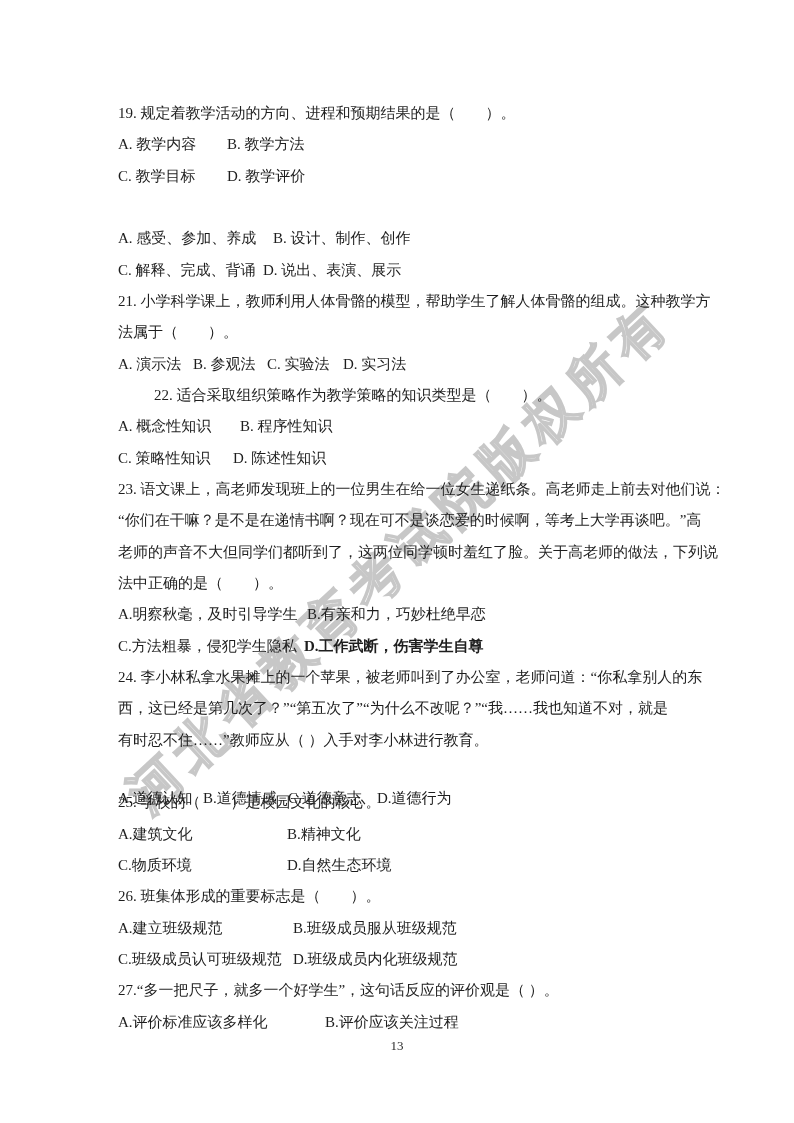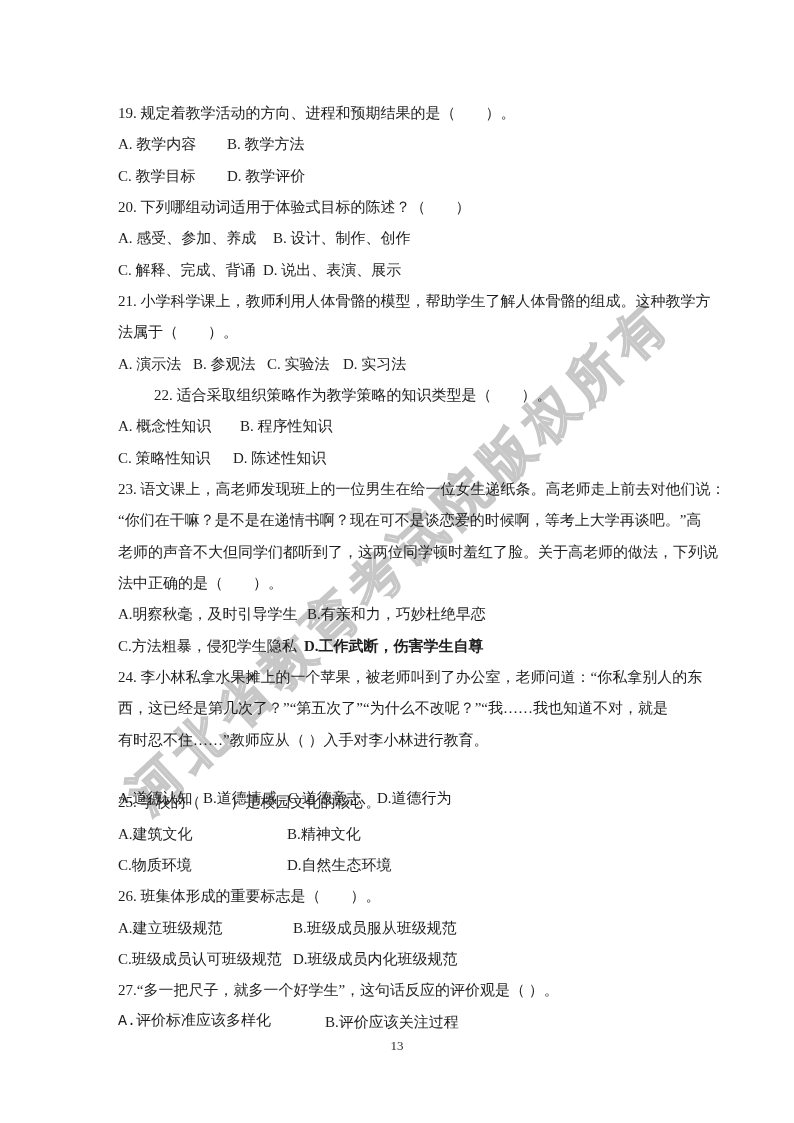--- a/index.html
+++ b/index.html
@@ -75,23 +75,20 @@
       <div class="line" style="top: 103px;">
         <span class="seg" style="left: 118px;">19. 规定着教学活动的方向、进程和预期结果的是（　　）。</span>
       </div>
       <div class="line" style="top: 134px;">
         <span class="seg" style="left: 118px;">A. 教学内容</span>
         <span class="seg" style="left: 227px;">B. 教学方法</span>
       </div>
       <div class="line" style="top: 166px;">
         <span class="seg" style="left: 118px;">C. 教学目标</span>
         <span class="seg" style="left: 227px;">D. 教学评价</span>
-      </div>
-      <div class="line" style="top: 197px;">
-        <span class="seg" style="left: 118px;">20. 下列哪组动词适用于体验式目标的陈述？（　　）</span>
       </div>
       <div class="line" style="top: 228px;">
         <span class="seg" style="left: 118px;">A. 感受、参加、养成</span>
         <span class="seg" style="left: 273px;">B. 设计、制作、创作</span>
       </div>
       <div class="line" style="top: 260px;">
         <span class="seg" style="left: 118px;">C. 解释、完成、背诵</span>
         <span class="seg" style="left: 263px;">D. 说出、表演、展示</span>
       </div>
       <div class="line" style="top: 291px;">
@@ -171,19 +168,19 @@
         <span class="seg" style="left: 293px;">B.班级成员服从班级规范</span>
       </div>
       <div class="line" style="top: 949px;">
         <span class="seg" style="left: 118px;">C.班级成员认可班级规范</span>
         <span class="seg" style="left: 293px;">D.班级成员内化班级规范</span>
       </div>
       <div class="line" style="top: 980px;">
         <span class="seg" style="left: 118px;">27.“多一把尺子，就多一个好学生”，这句话反应的评价观是（ ）。</span>
       </div>
       <div class="line" style="top: 1012px;">
-        <span class="seg" style="left: 118px; font-family: Liberation Mono, monospace;">A.评价标准应该多样化</span>
+        <span class="seg" style="left: 118px;">A.评价标准应该多样化</span>
         <span class="seg" style="left: 325px;">B.评价应该关注过程</span>
       </div>
     </div>
 
   <div class="page-number">13</div>
 </div>
 
 </body></html>

